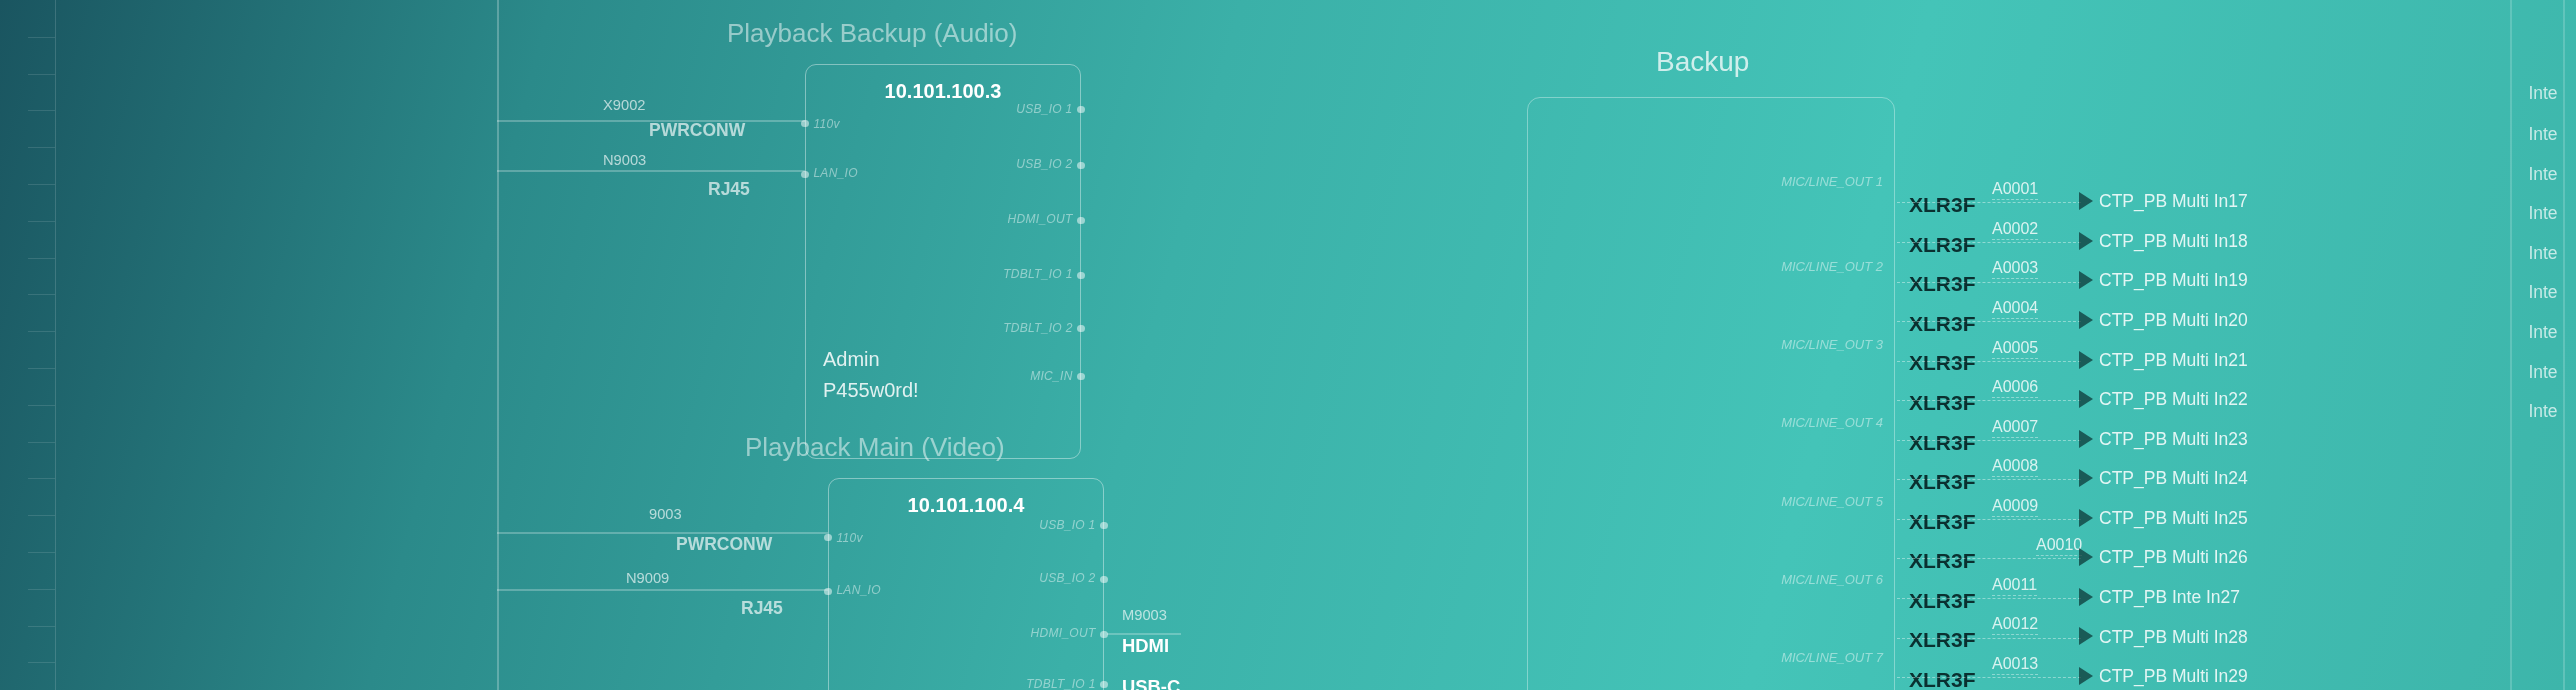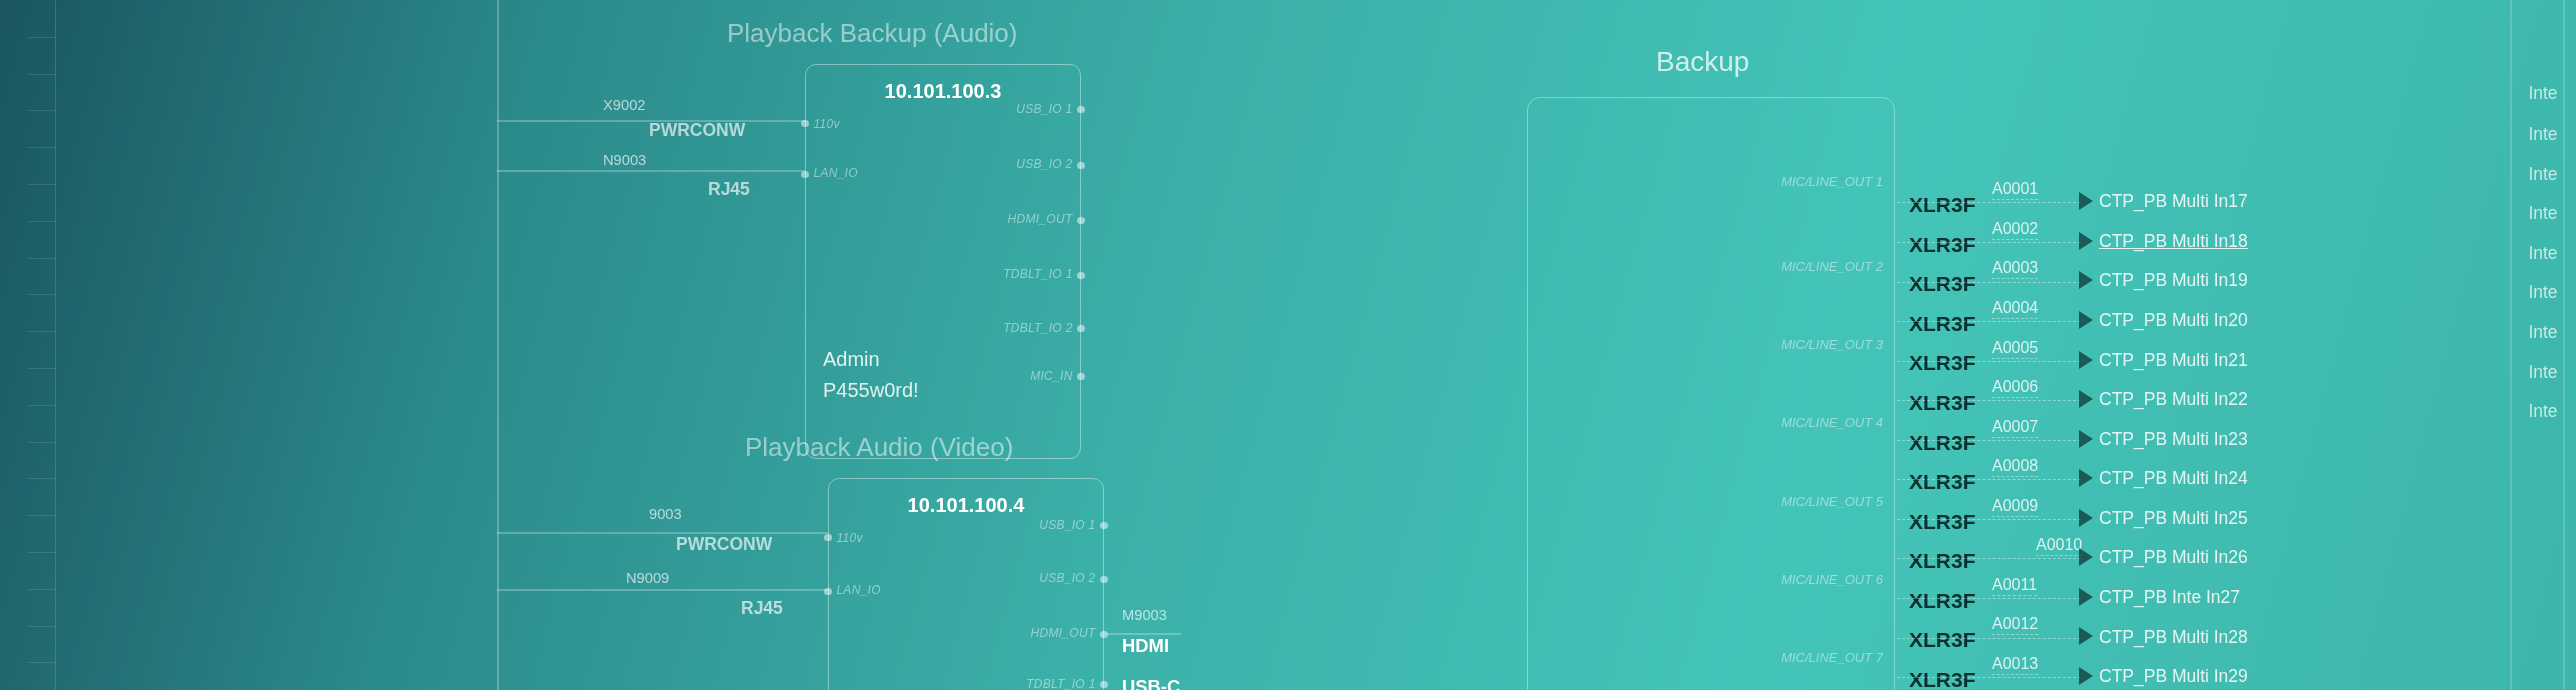--- a/index.html
+++ b/index.html
@@ -84,21 +84,21 @@
   <div class="port-dot" style="right:-4.6px;top:41px"></div>
   <div class="port-dot" style="right:-4.6px;top:97px"></div>
   <div class="port-dot" style="right:-4.6px;top:152px"></div>
   <div class="port-dot" style="right:-4.6px;top:207px"></div>
   <div class="port-dot" style="right:-4.6px;top:260px"></div>
   <div class="port-dot" style="right:-4.6px;top:308px"></div>
 </div>
 <div class="admin" style="left:823px;top:348px">Admin</div>
 <div class="admin" style="left:823px;top:379px">P455w0rd!</div>
 
-<div class="block-title" style="left:745px;top:432px">Playback Audio (Video)</div>
+<div class="block-title" style="left:745px;top:432px">Playback Main (Video)</div>
 
 <div class="wire-label small" style="left:649px;top:506px">9003</div>
 <div class="wire-label bold-white" style="left:676px;top:534px;font-size:17.5px">PWRCONW</div>
 <div class="wire-label small" style="left:626px;top:570px">N9009</div>
 <div class="wire-label bold-white" style="left:741px;top:598px;font-size:17.5px">RJ45</div>
 <div class="line" style="left:497px;top:532px;height:1.8px;width:331px"></div>
 <div class="line" style="left:497px;top:589px;height:1.8px;width:331px"></div>
 
 <div class="device" style="left:828px;top:478px;width:276px;height:239px">
   <div class="ip">10.101.100.4</div>
@@ -135,21 +135,21 @@
 <div id="rows">
     <div class="xlr" style="left: 1909px; top: 193px;">XLR3F</div>
     <div class="cable-line" style="left: 1897px; top: 202px; width: 184px;"></div>
     <div class="cable-id" style="left: 1992px; top: 180px;">A0001</div>
     <div class="tri" style="left: 2079px; top: 192px;"></div>
     <div class="dest" style="left: 2099px; top: 191px;">CTP_PB Multi In17</div>
     <div class="xlr" style="left: 1909px; top: 233px;">XLR3F</div>
     <div class="cable-line" style="left: 1897px; top: 242px; width: 184px;"></div>
     <div class="cable-id" style="left: 1992px; top: 220px;">A0002</div>
     <div class="tri" style="left: 2079px; top: 232px;"></div>
-    <div class="dest" style="left: 2099px; top: 231px; text-decoration: underline;">CTP_PB Multi In18</div>
+    <div class="dest" style="left: 2099px; top: 231px;">CTP_PB Multi In18</div>
     <div class="xlr" style="left: 1909px; top: 272px;">XLR3F</div>
     <div class="cable-line" style="left: 1897px; top: 282px; width: 184px;"></div>
     <div class="cable-id" style="left: 1992px; top: 259px;">A0003</div>
     <div class="tri" style="left: 2079px; top: 271px;"></div>
     <div class="dest" style="left: 2099px; top: 270px;">CTP_PB Multi In19</div>
     <div class="xlr" style="left: 1909px; top: 312px;">XLR3F</div>
     <div class="cable-line" style="left: 1897px; top: 321px; width: 184px;"></div>
     <div class="cable-id" style="left: 1992px; top: 299px;">A0004</div>
     <div class="tri" style="left: 2079px; top: 311px;"></div>
     <div class="dest" style="left: 2099px; top: 310px;">CTP_PB Multi In20</div>

